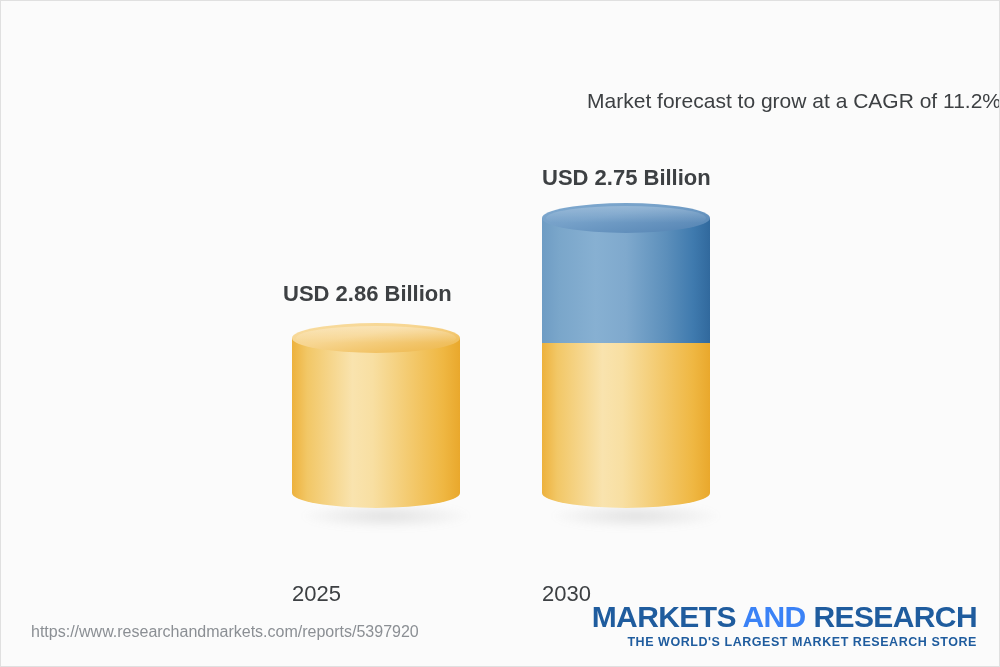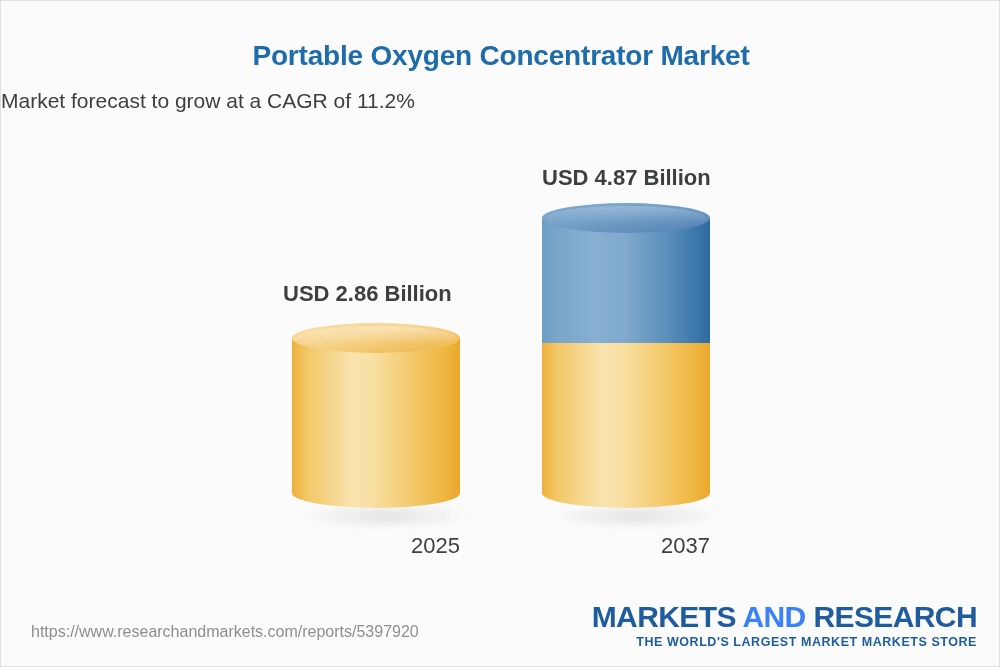--- a/index.html
+++ b/index.html
@@ -34,21 +34,21 @@
     font-size: 28px;
     font-weight: bold;
     color: #1f6cab;
     letter-spacing: -0.2px;
   }
   .subtitle {
     position: absolute;
     top: 88px;
     left: 0;
     width: 1000px;
-    text-align: left;
+    text-align: right;
     font-size: 21px;
     font-weight: normal;
     color: #3d4043;
   }
 
   
   .plot {
     position: absolute;
     left: 0;
     top: 0;
@@ -66,22 +66,23 @@
     white-space: nowrap;
   }
   .value-label.v1 { left: 282px; width: 168px; top: 280px; }
   .value-label.v2 { left: 541px; width: 168px; top: 164px; }
 
   
   .cat-label {
     position: absolute;
     font-size: 22px;
     color: #3d4043;
-    text-align: right;
-    white-space: nowrap;
+    text-align: left;
+    white-space: nowrap;
+    margin-top: 48px;
   }
   .cat-label.c1 { left: 291px; width: 168px; top: 532px; }
   .cat-label.c2 { left: 541px; width: 168px; top: 532px; }
 
   
   .cyl {
     position: absolute;
     width: 168px;
   }
 
@@ -206,51 +207,50 @@
     color: #1f5c9e;
     white-space: nowrap;
     margin-top: 2px;
   }
 </style>
 </head>
 <body>
 
 <div class="canvas">
 
-  <div class="title">Portable Oxygen Concentrator Market</div>
   <div class="subtitle">Market forecast to grow at a CAGR of 11.2%</div>
 
   <div class="plot">
 
     <div class="value-label v1">USD 2.86 Billion</div>
 
-    <div class="value-label v2">USD 4.87 Billion</div>
+    <div class="value-label v2">USD 2.75 Billion</div>
 
     <div class="cyl" style="left:291px; top:322px; height:200px;">
       <div class="shadow"></div>
       <div class="seg seg-yellow" style="top:15px; height:155px;"></div>
       <div class="bottom-cap" style="top:155px;"></div>
       <div class="top-ellipse yellow" style="top:0px;"></div>
       <div class="rim yellow"></div>
     </div>
 
     <div class="cyl" style="left:541px; top:202px; height:320px;">
       <div class="shadow"></div>
       <div class="seg seg-blue" style="top:15px; height:125px;"></div>
       <div class="seg seg-yellow" style="top:140px; height:150px;"></div>
       <div class="bottom-cap" style="top:275px;"></div>
       <div class="top-ellipse blue" style="top:0px;"></div>
       <div class="rim blue"></div>
     </div>
 
     <div class="cat-label c1">2025</div>
-    <div class="cat-label c2">2037</div>
+    <div class="cat-label c2">2030</div>
 
   </div>
 
   <div class="footer-url">https://www.researchandmarkets.com/reports/5397920</div>
 
   <div class="logo">
     <div class="logo-main"><span>MARKETS</span> <span class="logo-and">AND</span> <span>RESEARCH</span></div>
-    <div class="logo-tag">THE WORLD'S LARGEST MARKET MARKETS STORE</div>
+    <div class="logo-tag">THE WORLD'S LARGEST MARKET RESEARCH STORE</div>
   </div>
 
 </div>
 
 </body></html>

